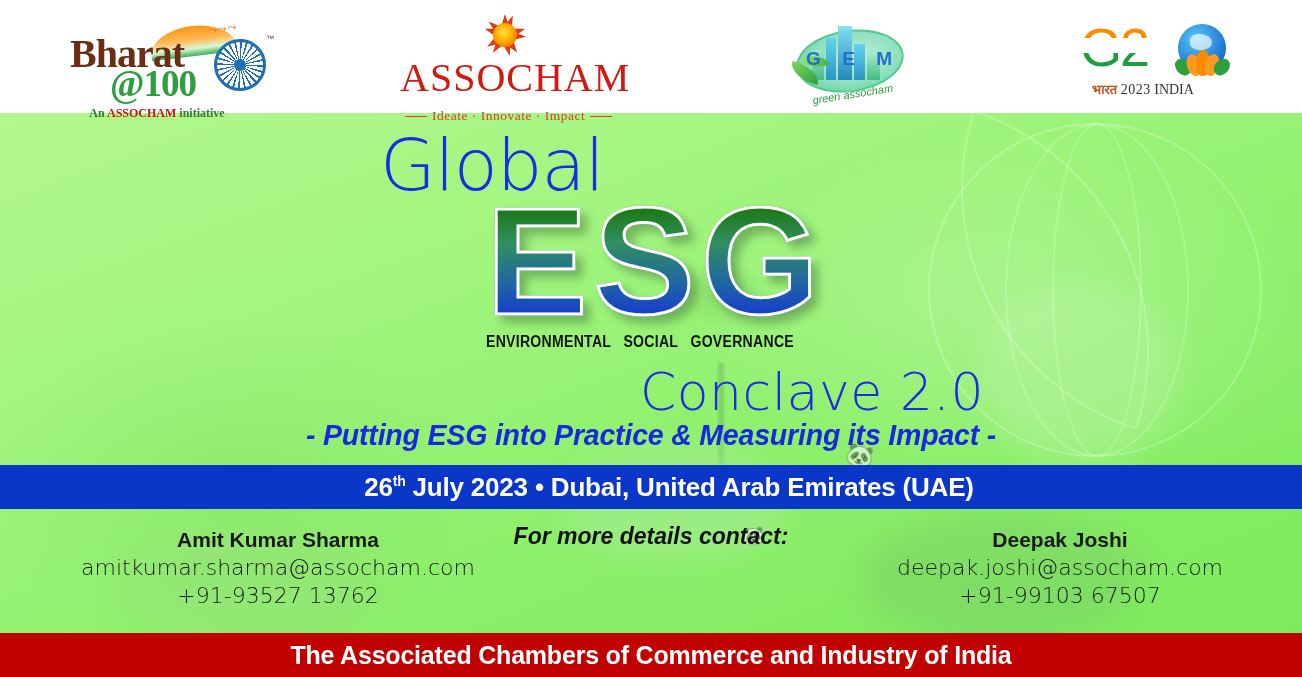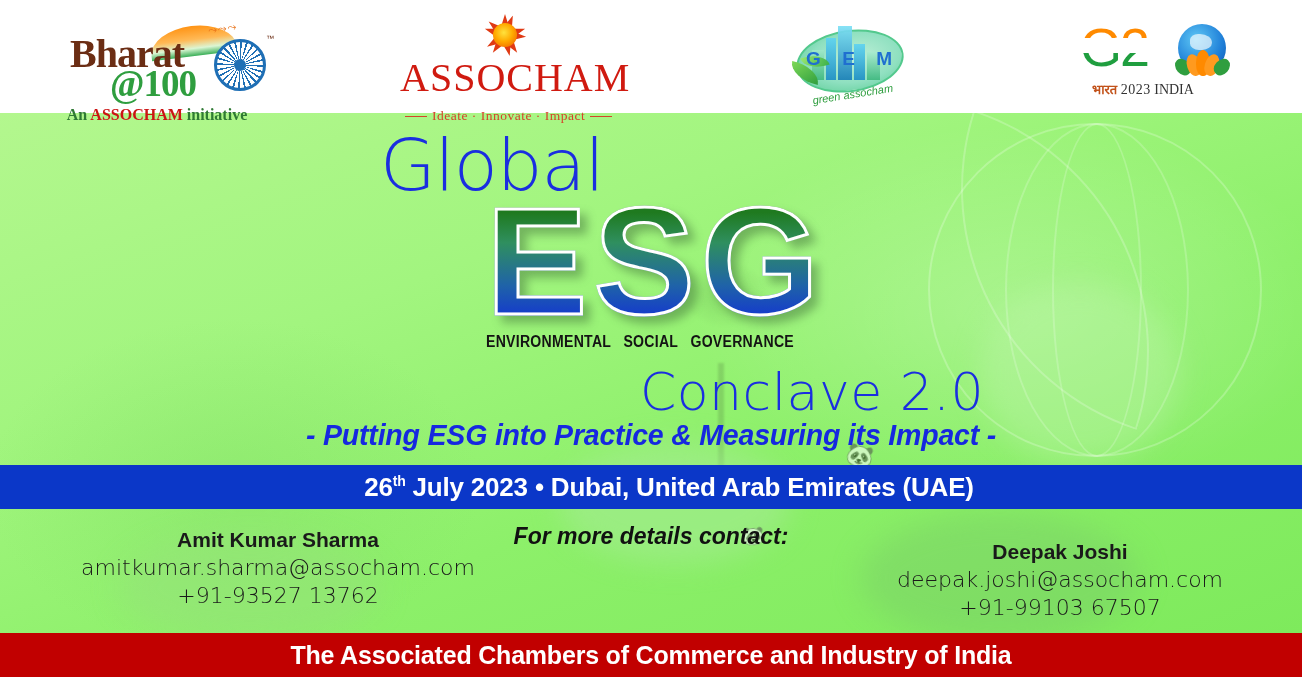--- a/index.html
+++ b/index.html
@@ -95,21 +95,21 @@
     font-size: 8px;
     color: #6b2d14;
   }
   .bh-sub {
     position: absolute;
     left: 0; top: 88px;
     width: 190px;
     text-align: center;
     font-family: "Liberation Serif", serif;
     font-weight: bold;
-    font-size: 16px;
+    font-size: 12px;
     color: #2f7a34;
     white-space: nowrap;
   }
   .bh-sub .red { color: #cc1414; }
 
   
   .logo-assocham {
     position: absolute;
     left: 400px; top: 14px;
     width: 210px; height: 90px;
@@ -491,21 +491,21 @@
   }
   .contact {
     position: absolute;
     top: 18px;
     width: 480px;
     text-align: center;
     font-family: "DejaVu Sans", sans-serif;
     color: #1a1a1a;
   }
   .contact.left  { left: 38px; }
-  .contact.right { left: 820px; margin-top: 12px; }
+  .contact.right { left: 820px; }
   .c-name {
     font-family: "Liberation Sans", sans-serif;
     font-weight: bold;
     font-size: 21px;
     line-height: 1.28;
   }
   .c-email {
     font-size: 22px;
     font-weight: 300;
     line-height: 1.28;

